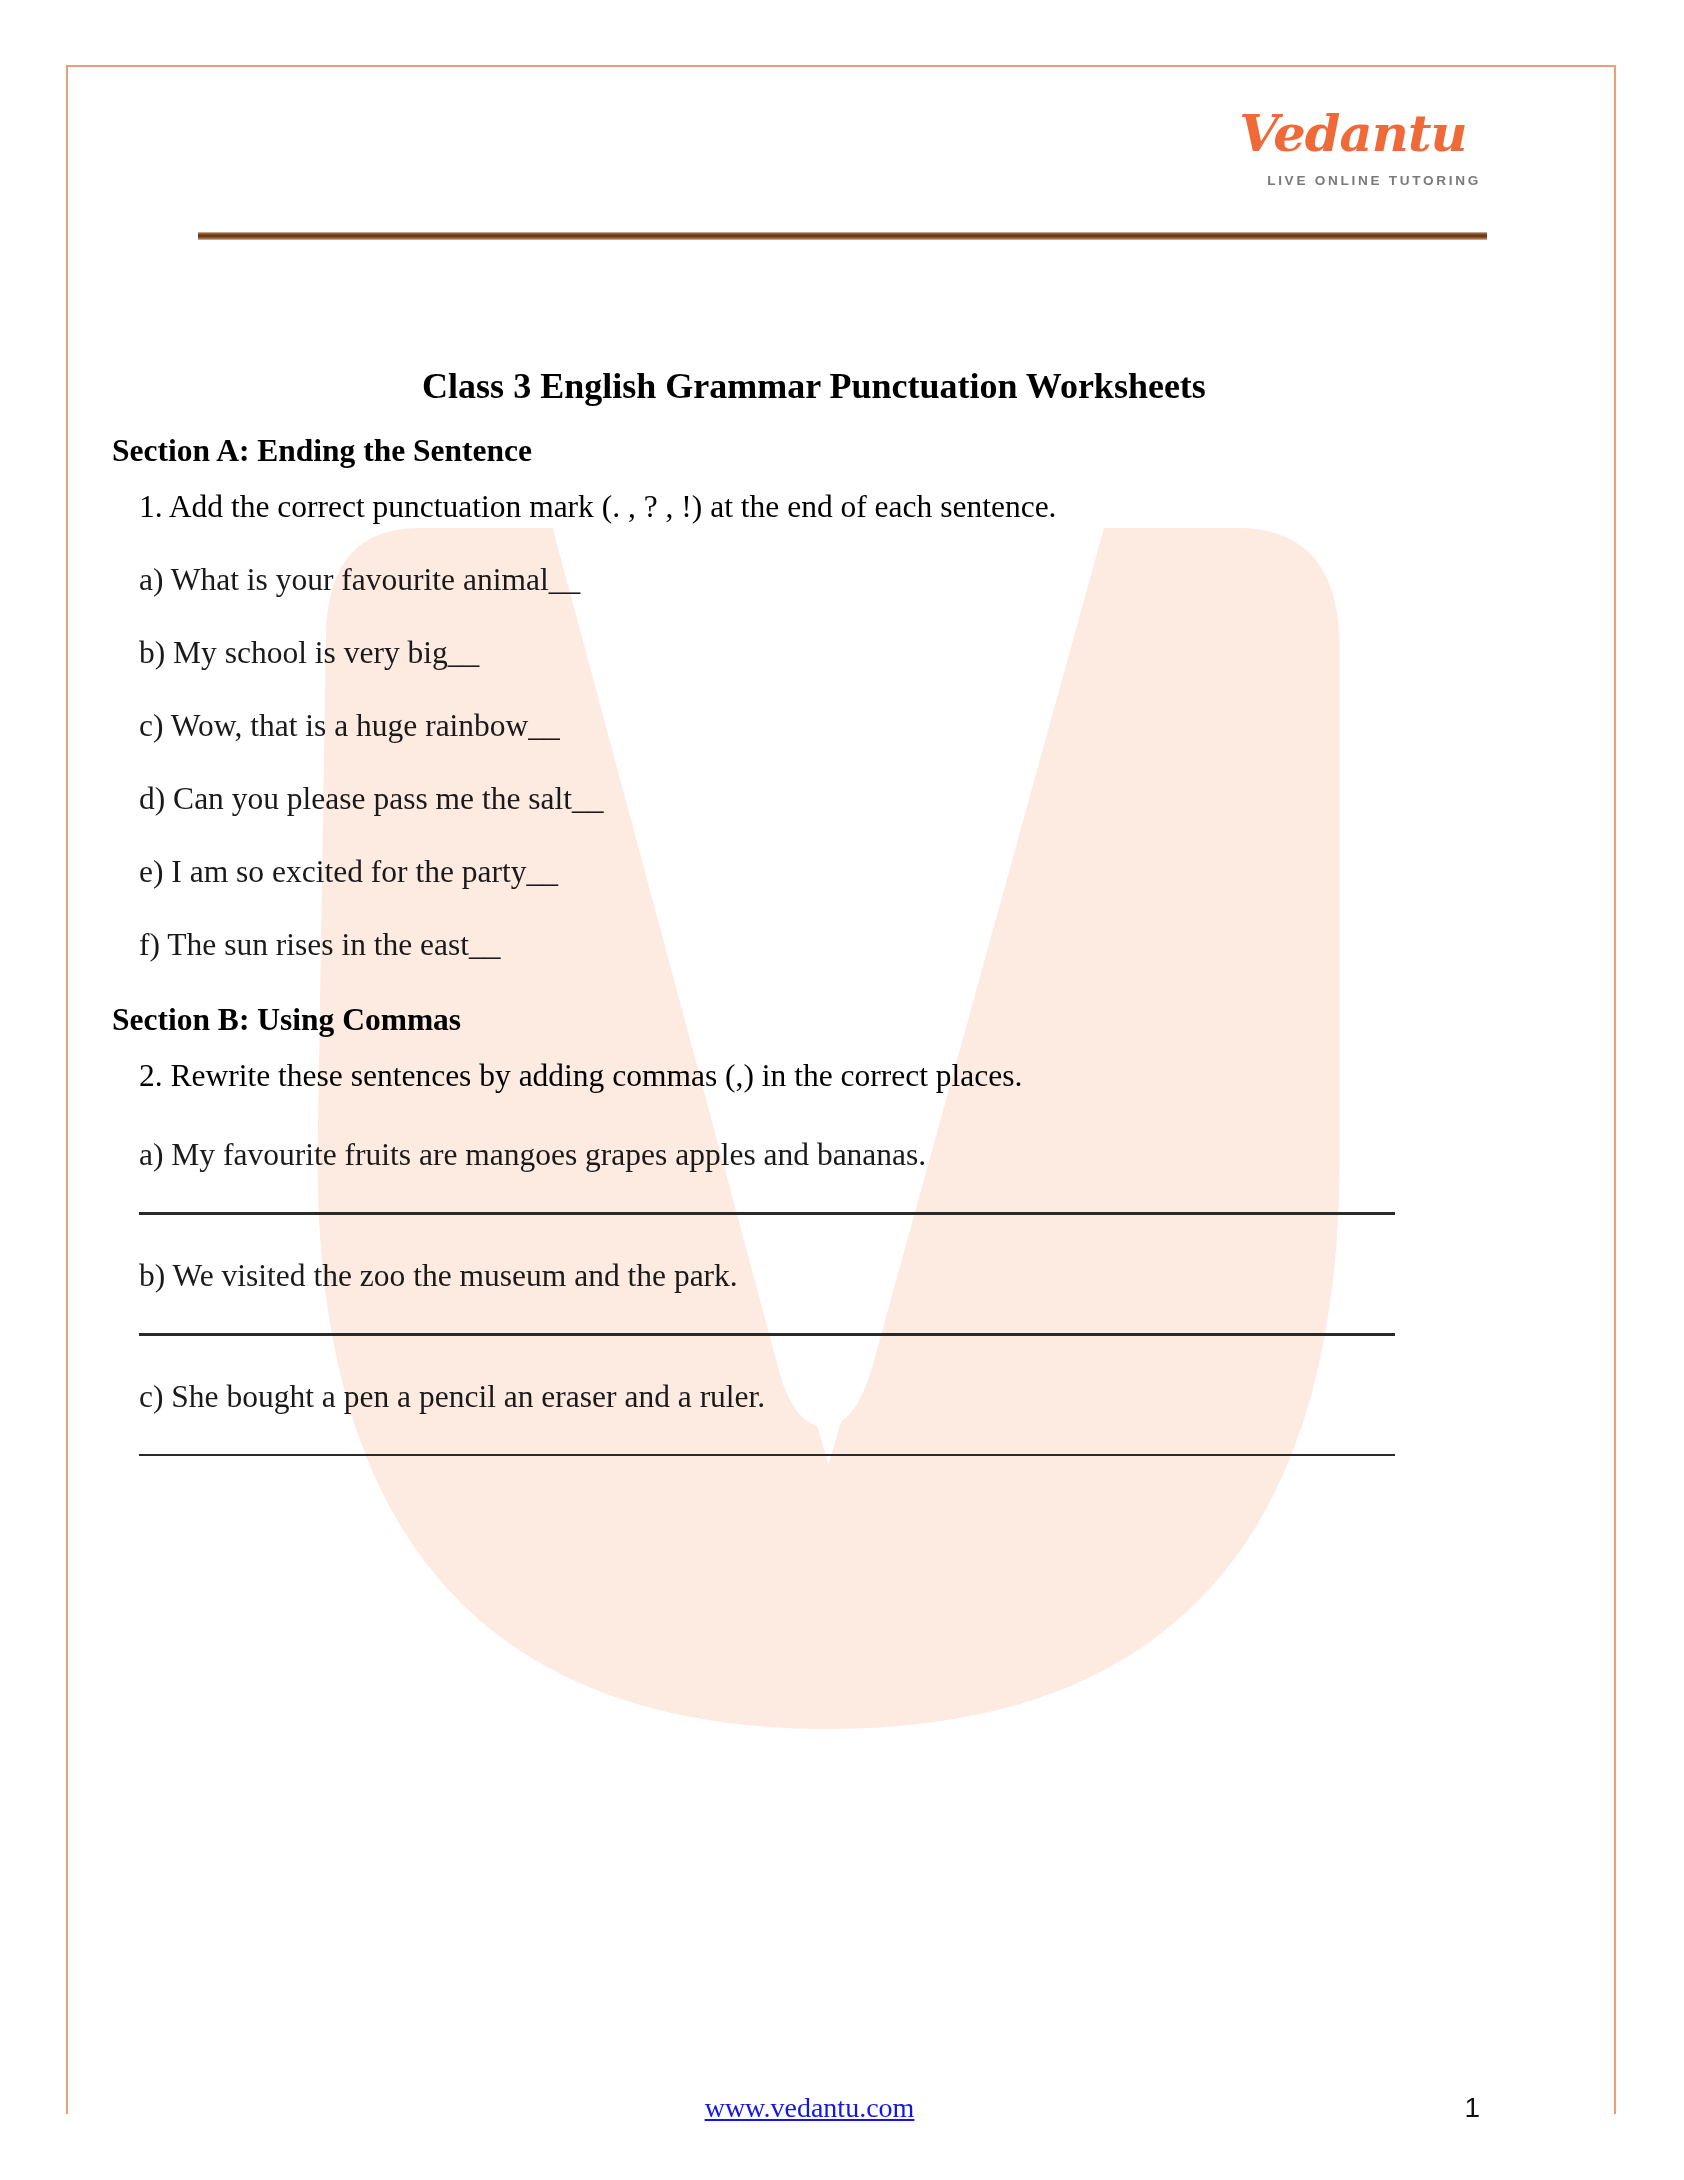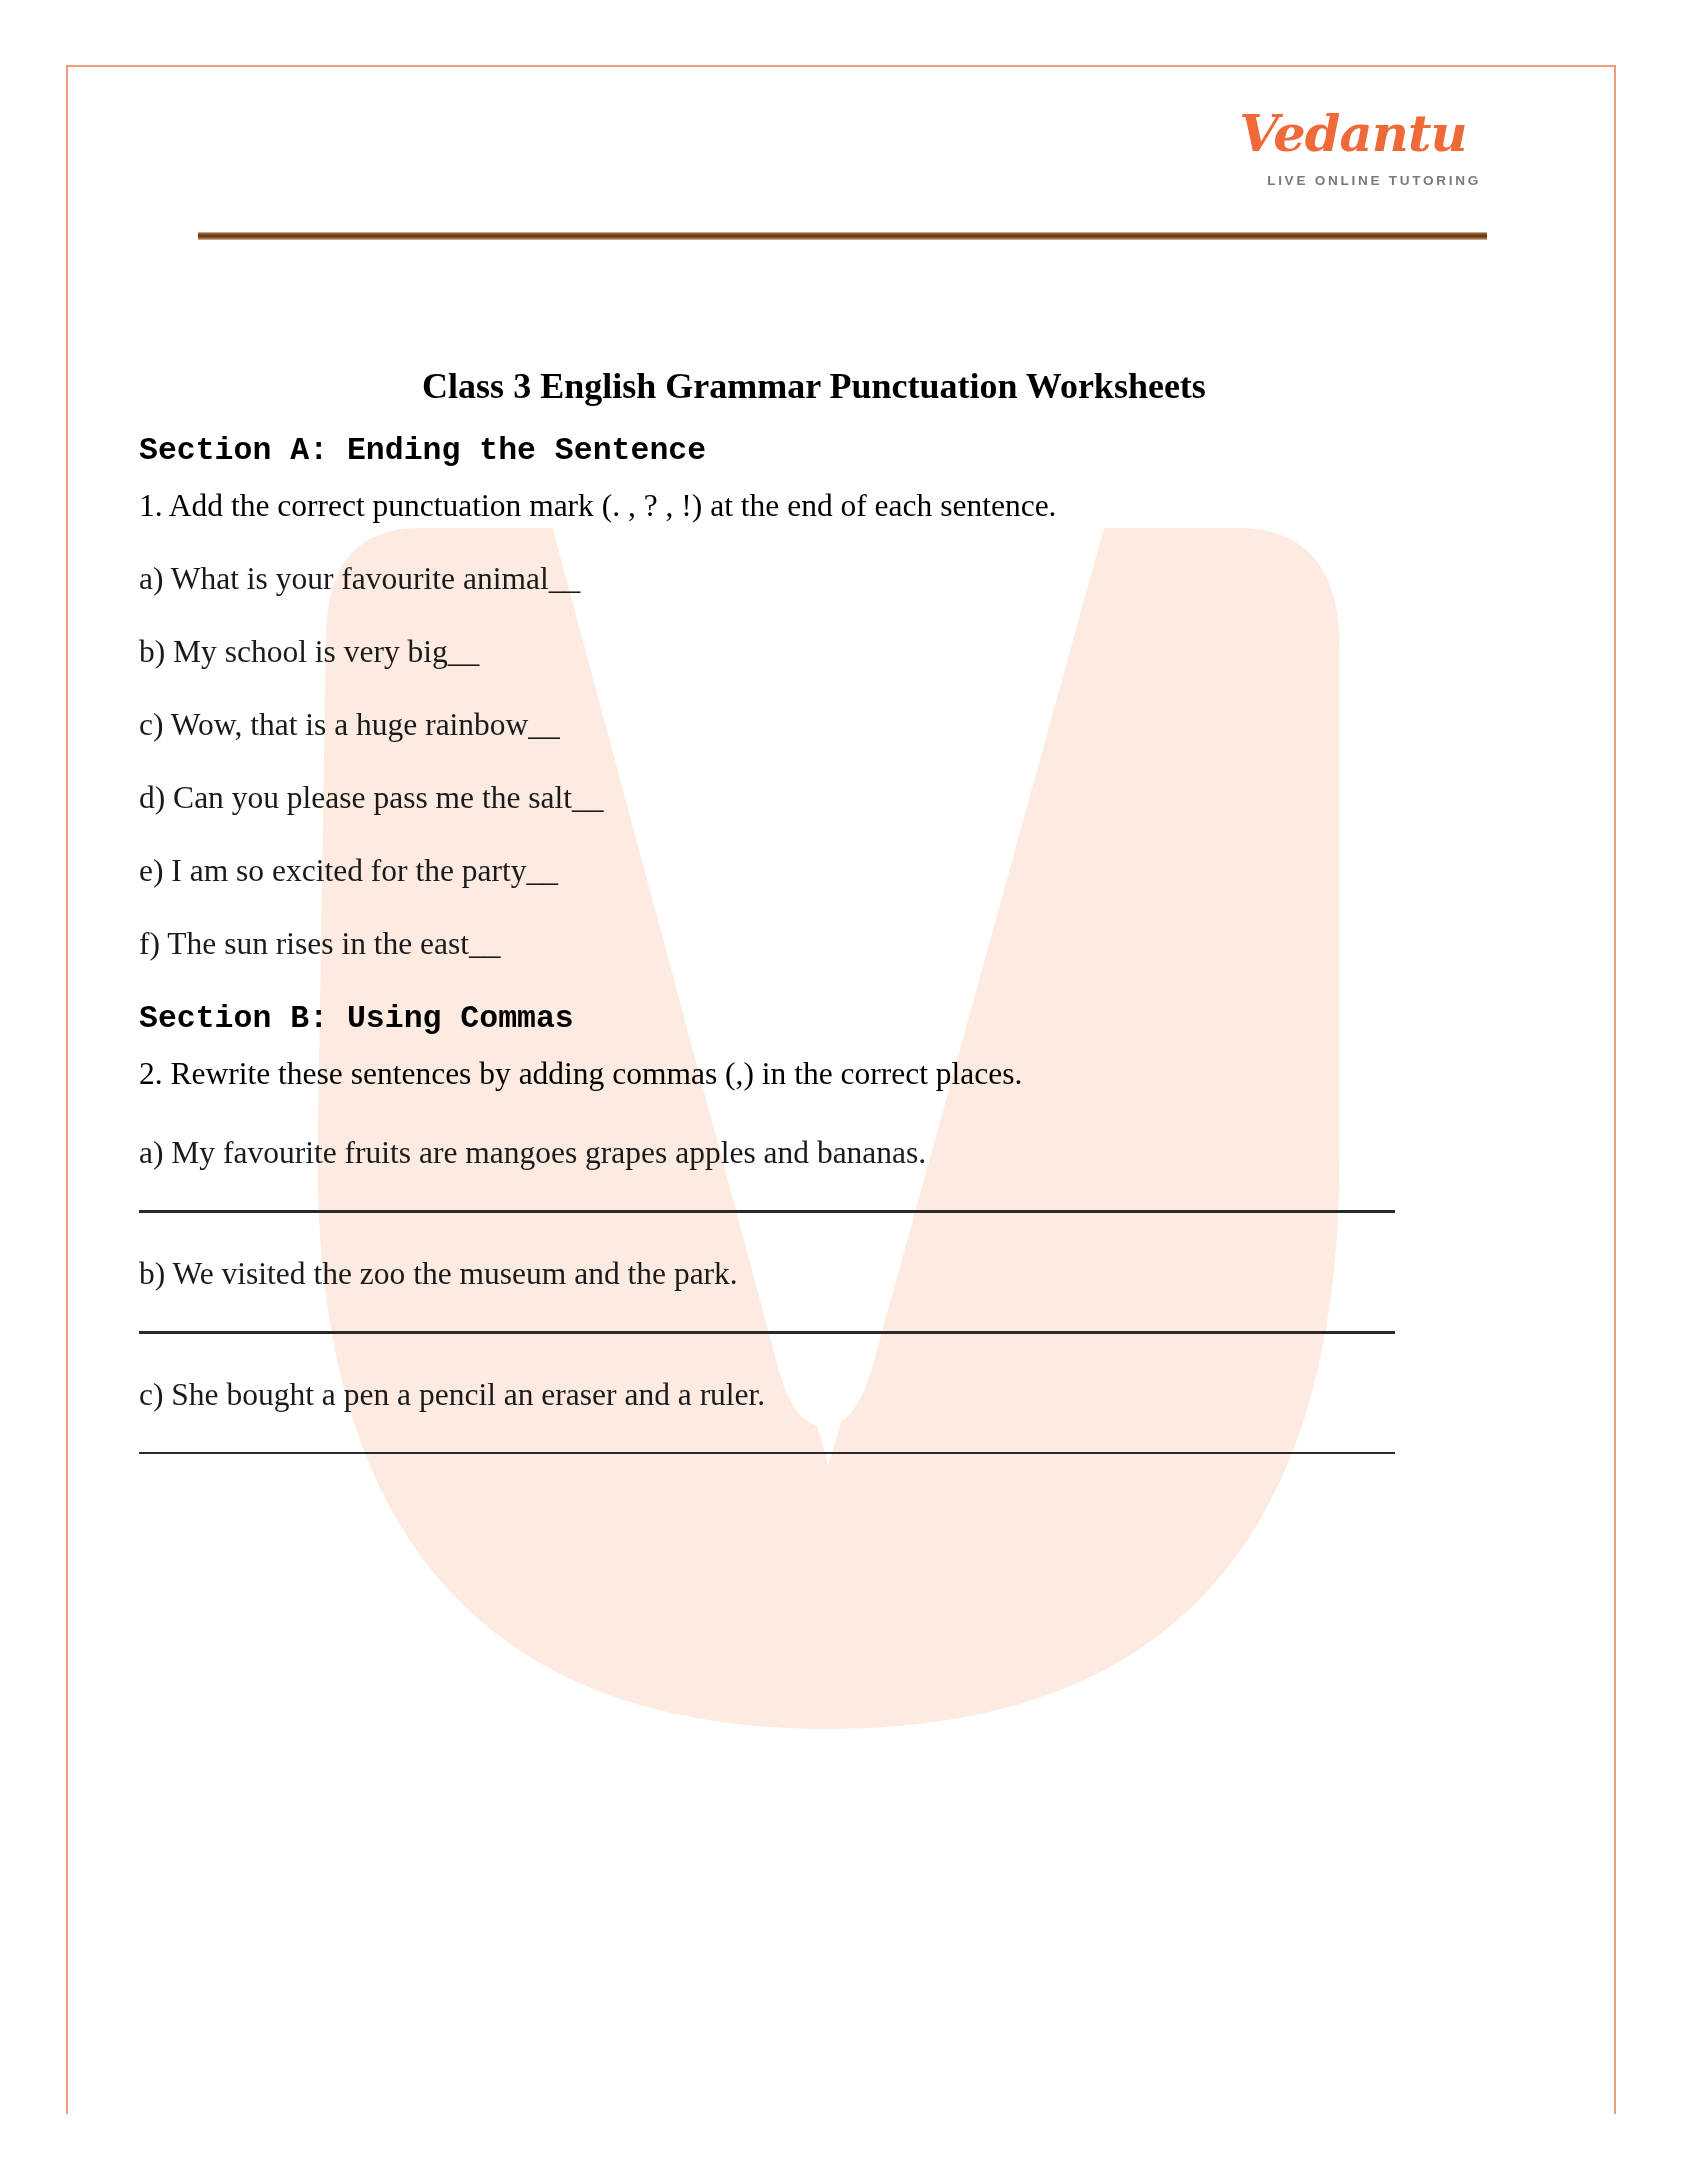--- a/index.html
+++ b/index.html
@@ -105,25 +105,24 @@
     text-align: center;
     font-size: 36px;
     font-weight: bold;
     color: #000000;
     letter-spacing: 0px;
     padding-right: 22px;
   }
 
   .sec-head {
     margin-top: 25.6px;
-    margin-left: 89px;
+    margin-left: 62px;
     font-size: 31.5px;
     font-weight: bold;
     color: #000000;
-    font-family: Liberation Mono, monospace;
   }
   .q-head {
     margin-top: 20.4px;
     margin-left: 89px;
     font-size: 31.5px;
     font-weight: normal;
     color: #000000;
   }
   .item {
     margin-top: 37px;
@@ -228,15 +227,19 @@
     <div class="ans-line"></div>
 
     <div class="item" style="margin-top:43px;">b) We visited the zoo the museum and the park.</div>
     <div class="ans-line"></div>
 
     <div class="item" style="margin-top:43px;">c) She bought a pen a pencil an eraser and a ruler.</div>
     <div class="ans-line"></div>
 
   </div>
 
+  <div class="footer">
+    <a class="footer-link" href="#">www.vedantu.com </a>
+    <div class="footer-page">1</div>
+  </div>
 
 </div>
 
 
 </body></html>

